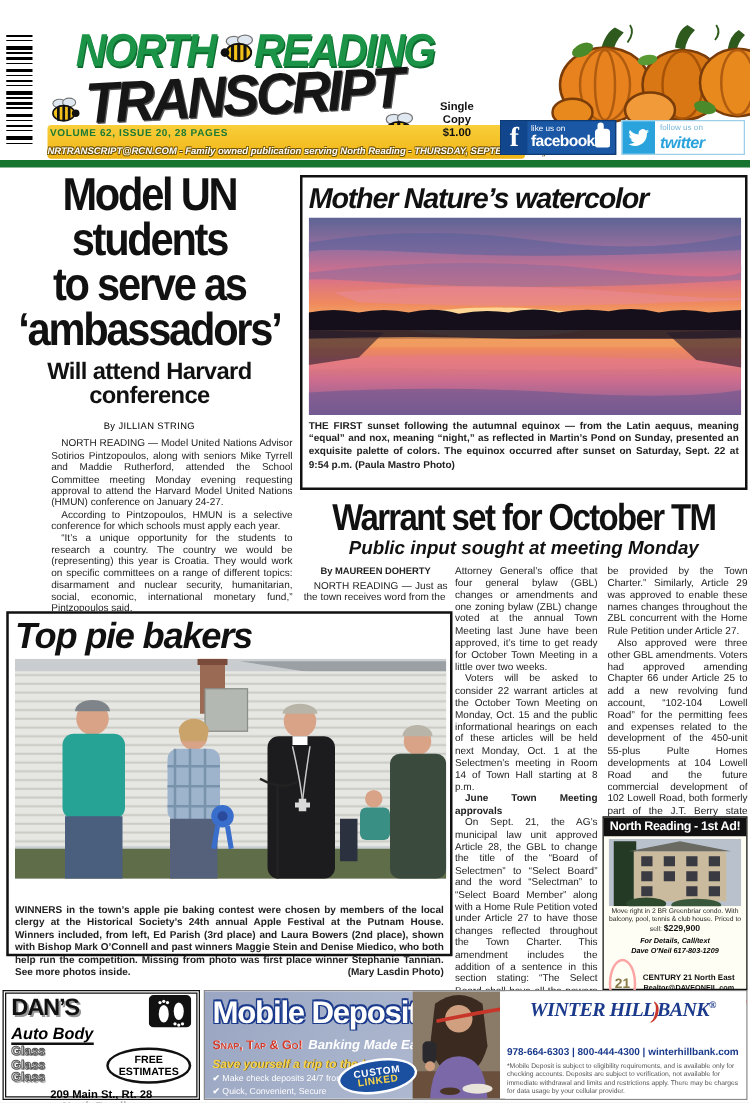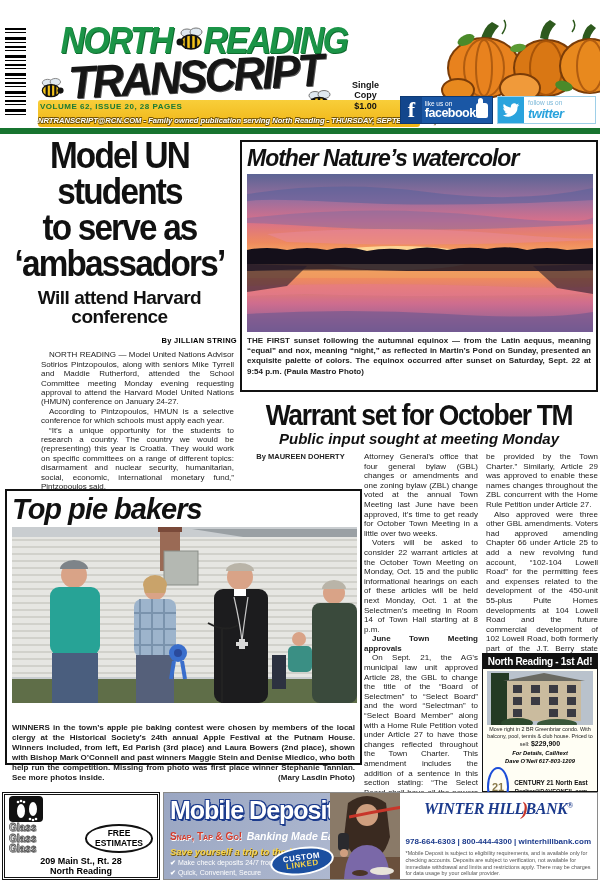--- a/index.html
+++ b/index.html
@@ -43,21 +43,21 @@
   .tw-line1 { font-size:6.5px; color:#7ab8d8; }
   .tw-line2 { font-size:13px; font-weight:bold; font-style:italic; color:#2aa3dd; letter-spacing:-.5px; }
   .green-bar { position:absolute; left:0; top:128px; width:600px; height:6px; background:#17742f; }
 
   
   .mu { position:absolute; left:2px; top:138px; width:235px; }
   .mu-head { font-size:37px; line-height:.97; font-weight:bold; color:#111; text-align:center;
     letter-spacing:-2px; white-space:pre-line; transform:scaleX(.9); transform-origin:50% 0; }
   .mu-sub { margin-top:6px; font-size:19px; line-height:1.05; font-weight:bold; color:#111;
     text-align:center; letter-spacing:-.5px; }
-  .mu-byline { margin-top:9px; font-size:7.5px; font-weight:bold; text-align:right; letter-spacing:.3px; }
+  .mu-byline { margin-top:9px; font-size:7.5px; font-weight:normal; text-align:center; letter-spacing:.3px; }
   .mu-body { margin-top:5px; padding:0 3px; font-size:8px; line-height:9.4px; text-align:justify; color:#222; }
   .mu-body p { text-indent:8px;margin-left:36px; }
   .mu-jump { margin-top:12px; font-size:8.5px; font-weight:bold; text-align:center; }
 
   
   .wc { position:absolute; left:240px; top:140px; width:358px; height:252px; border:2px solid #111; background:#fff; padding:3px 5px; }
   .wc-head { font-size:23px; font-weight:bold; font-style:italic; letter-spacing:-1px; color:#111; }
   .wc-photo { width:346px; height:158px; display:block; margin-top:2px; }
   .wc-cap { margin-top:4px; font-size:8px; line-height:1.28; font-weight:bold; text-align:justify; color:#222; }
 
@@ -84,21 +84,21 @@
   .pie-credit { float:right; padding-left:6px; }
 
   
   .c21 { position:absolute; left:482px; top:653px; width:116px; height:139px; border:1px solid #111; background:#fffef4; }
   .c21-head { background:#111; color:#fff; font-size:10px; font-weight:bold; text-align:center; padding:2px 0; letter-spacing:-.3px; }
   .c21-photo { display:block; margin:2px auto 1px; }
   .c21-body { padding:0 4px; font-size:5.4px; line-height:1.25; color:#222; text-align:center; }
   .c21-price { font-size:7px; font-weight:bold; color:#111; }
   .c21-details { margin-top:2px; font-size:5.8px; font-weight:bold; font-style:italic; text-align:center; line-height:1.3; }
   .c21-bottom { display:flex; align-items:center; padding:2px 4px 0; }
-  .c21-logo { width:22px; height:40px; border:2px solid #1d4ed8; border-radius:50%; color:#8a7a4a;
+  .c21-logo { width:22px; height:40px; border:2px solid #fca5a5; border-radius:50%; color:#8a7a4a;
     font-size:11px; font-weight:bold; display:flex; align-items:center; justify-content:center; flex:none; }
   .c21-company { flex:1; text-align:center; line-height:1.3; }
   .c21-co { font-size:6.4px; font-weight:bold; color:#111; }
   .c21-email { font-size:5.8px; font-weight:bold; color:#111; }
 
   
   .dans { position:absolute; left:2px; top:792px; width:158px; height:88px; border:3px double #111; background:#fff; padding:1px 4px; }
   .dans-top { display:flex; align-items:flex-start; justify-content:space-between; }
   .dans-name { font-size:19px; font-weight:900; letter-spacing:-1px; color:#111; text-shadow:1.5px 1.5px 0 #999; }
   .dans-trade { font-size:13px; font-weight:bold; font-style:italic; border-bottom:2px solid #111; display:inline-block; line-height:1; padding-bottom:1px; }
@@ -271,20 +271,21 @@
       <path d="M346,90 L286,92 L310,114 L346,120 Z" fill="#241a2c" opacity=".6"></path>
       <path d="M0,140 Q100,134 200,140 T346,138 L346,158 L0,158 Z" fill="#6a5690" opacity=".6"></path>
     </svg>
     <div class="wc-cap">THE FIRST sunset following the autumnal equinox — from the Latin aequus, meaning “equal” and nox, meaning “night,” as reflected in Martin’s Pond on Sunday, presented an exquisite palette of colors. The equinox occurred after sunset on Saturday, Sept. 22 at 9:54 p.m. (Paula Mastro Photo)</div>
   </section>
 
   <h1 class="wr-head">Warrant set for October TM</h1>
   <h2 class="wr-sub">Public input sought at meeting Monday</h2>
   <div class="wr-col wr-col1">
     <div class="wr-byline">By MAUREEN DOHERTY</div>
+    <p>NORTH READING — Just as the town receives word from the</p>
   </div>
   <div class="wr-col wr-col2">
     <p class="noindent">Attorney General’s office that four general bylaw (GBL) changes or amendments and one zoning bylaw (ZBL) change voted at the annual Town Meeting last June have been approved, it’s time to get ready for October Town Meeting in a little over two weeks.</p>
     <p>Voters will be asked to consider 22 warrant articles at the October Town Meeting on Monday, Oct. 15 and the public informational hearings on each of these articles will be held next Monday, Oct. 1 at the Selectmen’s meeting in Room 14 of Town Hall starting at 8 p.m.</p>
     <p class="wr-minihead">June Town Meeting approvals</p>
     <p>On Sept. 21, the AG’s municipal law unit approved Article 28, the GBL to change the title of the “Board of Selectmen” to “Select Board” and the word “Selectman” to “Select Board Member” along with a Home Rule Petition voted under Article 27 to have those changes reflected throughout the Town Charter. This amendment includes the addition of a sentence in this section stating: “The Select Board shall have all the powers and duties of a Board of Selectmen for the purposes of the General Laws except as may otherwise</p>
   </div>
   <div class="wr-col wr-col3">
     <p class="noindent">be provided by the Town Charter.” Similarly, Article 29 was approved to enable these names changes throughout the ZBL concurrent with the Home Rule Petition under Article 27.</p>
     <p>Also approved were three other GBL amendments. Voters had approved amending Chapter 66 under Article 25 to add a new revolving fund account, “102-104 Lowell Road” for the permitting fees and expenses related to the development of the 450-unit 55-plus Pulte Homes developments at 104 Lowell Road and the future commercial development of 102 Lowell Road, both formerly part of the J.T. Berry state hospital land.</p>
@@ -383,20 +384,24 @@
       <div class="c21-logo">21</div>
       <div class="c21-company">
         <div class="c21-co">CENTURY 21 North East</div>
         <div class="c21-email">Realtor@DAVEONEIL.com</div>
       </div>
     </div>
   </aside>
 
   <aside class="dans">
     <div class="dans-top">
+      <div>
+        <div class="dans-name">DAN’S</div>
+        <div class="dans-trade">Auto Body</div>
+      </div>
       <svg width="34" height="26" viewBox="0 0 34 26">
         <rect width="34" height="26" rx="4" fill="#111"></rect>
         <ellipse cx="12" cy="15" rx="4" ry="7" fill="#fff"></ellipse>
         <circle cx="9" cy="6" r="1.3" fill="#fff"></circle>
           <circle cx="12" cy="5" r="1.3" fill="#fff"></circle>
           <circle cx="15" cy="6" r="1.3" fill="#fff"></circle>
         <ellipse cx="24" cy="13" rx="4" ry="7" fill="#fff"></ellipse>
         <circle cx="21" cy="23" r="1.3" fill="#fff"></circle>
           <circle cx="24" cy="24" r="1.3" fill="#fff"></circle>
           <circle cx="27" cy="23" r="1.3" fill="#fff"></circle>

